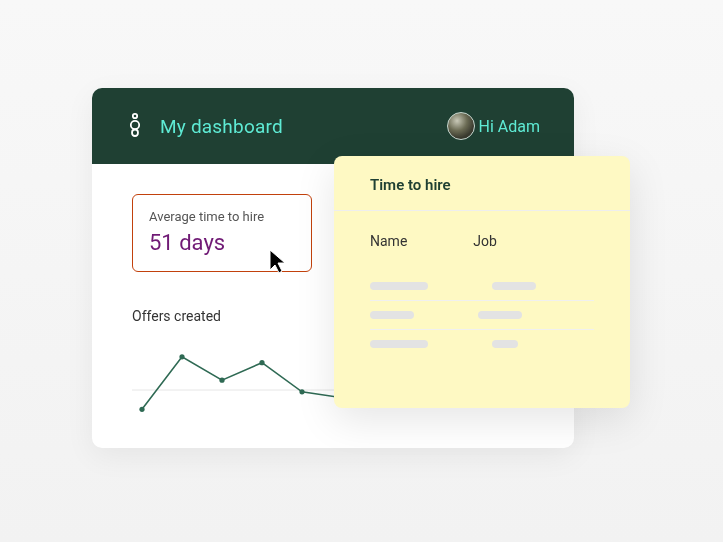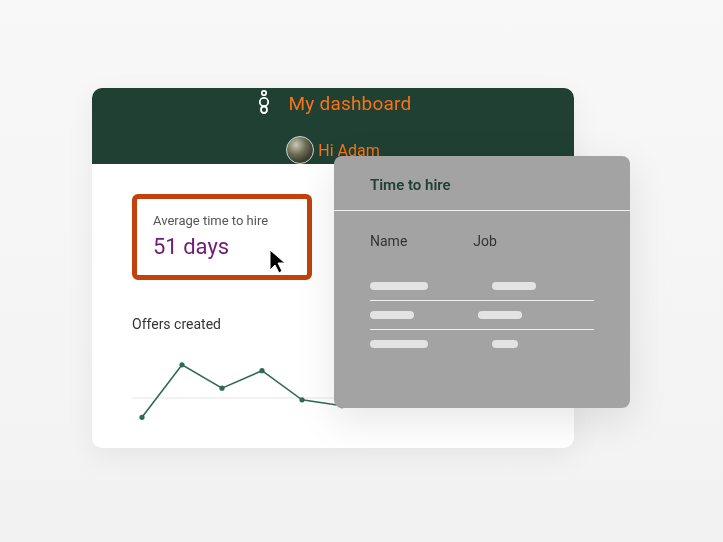--- a/index.html
+++ b/index.html
@@ -20,41 +20,40 @@
     border-radius: 10px;
     box-shadow: 0 8px 30px rgba(0,0,0,0.06);
     overflow: hidden;
   }
   .header {
     background: #1f4033;
     height: 76px;
     display: flex;
     align-items: center;
     justify-content: space-between;
-    padding: 0 34px;
-    color: #f97316;
-    flex-direction: column;
+    padding: 16px 34px;
+    color: #5eead4;
   }
   .header-left { display: flex; align-items: center; gap: 16px; }
   .logo {
     width: 18px; height: 30px;
     display: flex; align-items: center; justify-content: center;
   }
   .logo svg { display: block; }
   .title { font-size: 19px; font-weight: 400; letter-spacing: 0.2px; }
   .header-right { display: flex; align-items: center; gap: 4px; }
   .avatar {
     width: 28px; height: 28px; border-radius: 50%;
     background: radial-gradient(circle at 35% 30%, #c9c9b8 0%, #6b6b54 40%, #3a3a2f 70%);
     border: 1.5px solid #c8d8d0;
   }
   .greeting { font-size: 16px; font-weight: 400; }
   .content { padding: 30px 40px; position: relative; }
   .stat-box {
-    border: 5px solid #c2410c;
+    border: 1px solid #c2410c;
     border-radius: 6px;
     padding: 14px 16px 16px 16px;
     width: 180px;
   }
   .stat-label { font-size: 13px; color: #555; margin-bottom: 6px; }
   .stat-value { font-size: 22px; color: #701a75; font-weight: 400; }
   .cursor {
     position: absolute;
     left: 268px;
     top: 248px;
@@ -65,21 +64,21 @@
   .chart {
     width: 260px; height: 80px;
   }
   
   .panel {
     position: absolute;
     left: 334px;
     top: 156px;
     width: 296px;
     height: 252px;
-    background: #a3a3a3;
+    background: #fef9c3;
     border-radius: 8px;
     box-shadow: 0 12px 40px rgba(0,0,0,0.10);
     overflow: hidden;
   }
   .panel-header {
     padding: 20px 36px 16px 36px;
     border-bottom: 1px solid #eeeeee;
   }
   .panel-title {
     font-size: 15px; font-weight: 600; color: #1f4033;

